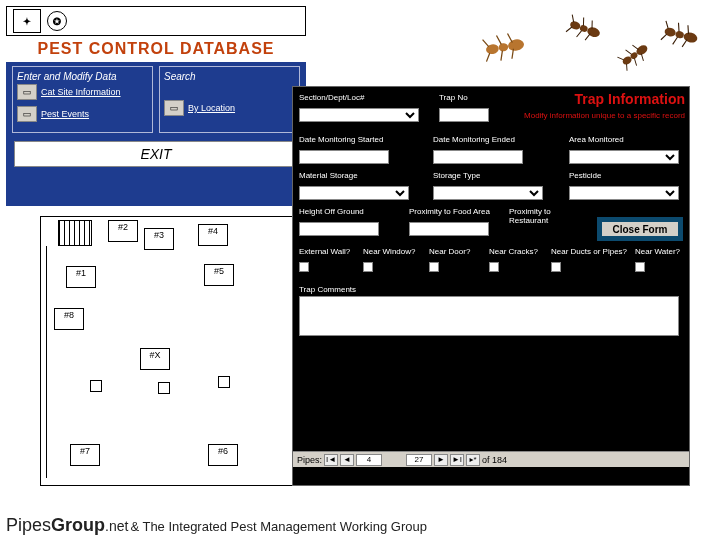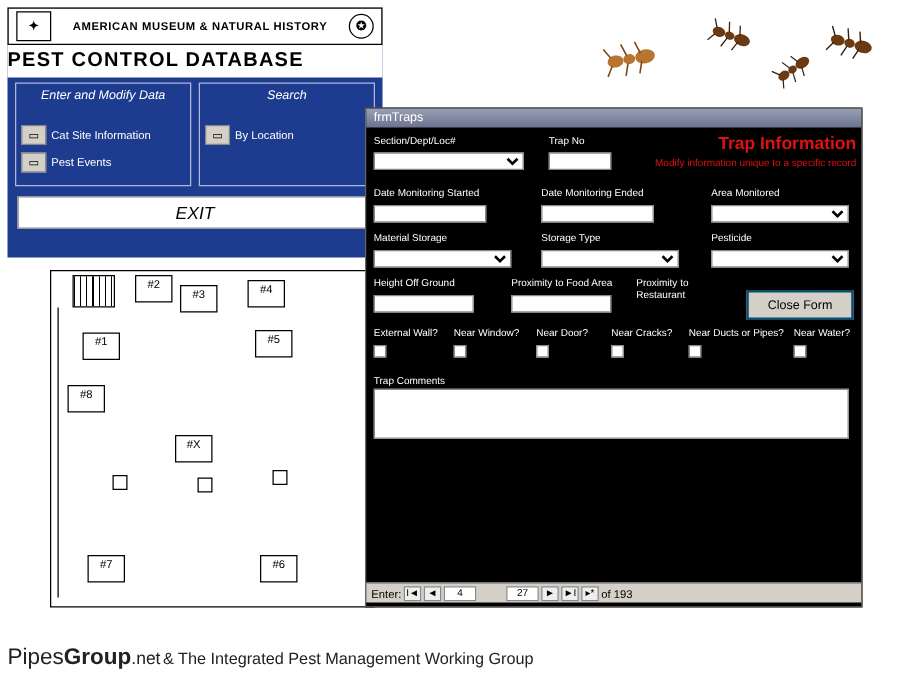--- a/index.html
+++ b/index.html
@@ -4,27 +4,27 @@
 <style>
   * { box-sizing: border-box; margin: 0; padding: 0; }
   body { width: 720px; height: 540px; font-family: Arial, sans-serif; background: #fff; position: relative; overflow: hidden; }
 
   
   .menu-panel { position: absolute; left: 6px; top: 6px; width: 300px; height: 200px; background: #1e3c8f; }
   .menu-header { background: #fff; border: 1px solid #000; display: flex; align-items: center; gap: 6px; padding: 2px 6px; }
   .logo-amnh { width: 28px; height: 24px; border: 1px solid #000; display: flex; align-items: center; justify-content: center; font-weight: bold; font-size: 10px; background:#fff; }
   .amnh-text { font-size: 9px; font-weight: bold; letter-spacing: 0.5px; flex: 1; text-align: center; }
   .logo-r { width: 20px; height: 20px; border: 1px solid #000; border-radius: 50%; display: flex; align-items: center; justify-content: center; font-size: 10px; font-weight: bold; }
-  .menu-title { color: #000000; font-weight: bold; font-size: 16px; text-align: left; padding: 4px 0; background:#fff; letter-spacing:1px;}
+  .menu-title { color: #c2410c; font-weight: bold; font-size: 16px; text-align: center; padding: 4px 0; background:#fff; letter-spacing:1px;}
   .menu-cols { display: flex; gap: 6px; padding: 4px 6px; }
   .menu-col { flex: 1; border: 1px solid #b0b8d8; padding: 4px; }
-  .col-title { color: #fff; font-style: italic; font-size: 10px; text-align: center; margin-bottom: 18px; }
+  .col-title { color: #fff; font-style: italic; font-size: 10px; text-align: left; margin-bottom: 2px; }
   .menu-btn { display: flex; align-items: center; gap: 4px; margin-bottom: 6px; cursor: pointer; }
   .btn-ic { width: 20px; height: 16px; background: #d4d0c8; border: 1px solid #888; display:flex; align-items:center; justify-content:center; font-size:9px;}
-  .btn-lbl { color: #fff; font-size: 9px; }
+  .btn-lbl { color: #fff; font-size: 9px; text-decoration: underline; }
   .exit-bar { background: #fff; text-align: center; font-style: italic; font-size: 14px; padding: 4px 0; margin: 4px 8px; border:1px solid #888;}
 
   
   .ants { position: absolute; right: 10px; top: 2px; width: 230px; height: 80px; }
   .ant { position: absolute; width: 30px; height: 22px; }
   .ant svg { width: 100%; height: 100%; }
 
   
   .floorplan { position: absolute; left: 40px; top: 216px; width: 260px; height: 270px; background: #fff; }
   .fp-outer { position: absolute; inset: 0; border: 1px solid #000; }
@@ -35,41 +35,40 @@
   .formwin { position: absolute; left: 292px; top: 86px; width: 398px; height: 400px; background: #000; border: 1px solid #666; }
   .titlebar { background: linear-gradient(#9aa0b4,#6b7290); color: #fff; font-size: 10px; padding: 2px 6px; }
   .form-body { position: relative; height: calc(100% - 18px); }
   .trap-title { position: absolute; right: 4px; top: 4px; color: #d11; font-weight: bold; font-size: 14px; }
   .trap-sub { position: absolute; right: 4px; top: 24px; color: #d11; font-size: 8px; margin-left: 12px; }
   .fld { position: absolute; }
   .lbl { color: #fff; font-size: 8px; display: block; margin-bottom: 2px; }
   .inp { background: #fff; border: 1px solid #888; height: 14px; font-size: 9px; }
   .sel { background: #fff; border: 1px solid #888; height: 14px; font-size: 9px; }
   .chk { width: 10px; height: 10px; background: #fff; border: 1px solid #888; display: inline-block; }
-  .close-btn { position: absolute; right: 6px; top: 130px; width: 86px; height: 24px; background: #d4d0c8; border: 2px solid #0c4a6e; font-size: 10px; font-weight: normal; display:flex; align-items:center; justify-content:center;}
+  .close-btn { position: absolute; right: 6px; top: 130px; width: 86px; height: 24px; background: #d4d0c8; border: 5px solid #0c4a6e; font-size: 10px; font-weight: bold; display:flex; align-items:center; justify-content:center;}
   .txtarea { background: #fff; border: 1px solid #888; }
   .recnav { position: absolute; left: 0; bottom: 0; right: 0; height: 16px; background: #d4d0c8; border-top: 1px solid #888; display: flex; align-items: center; font-size: 9px; padding: 0 4px; gap: 2px; }
   .navbtn { width: 14px; height: 12px; background: #eee; border: 1px solid #888; display:flex; align-items:center; justify-content:center; font-size:8px;}
   .recbox { width: 26px; height: 12px; background: #fff; border: 1px solid #888; font-size: 8px; text-align: center; }
 
   
   .footer { position: absolute; left: 6px; bottom: 4px; right: 6px; display: flex; align-items: baseline; gap: 2px; }
   .mp-logo { font-size: 18px; }
   .mp-m { font-weight: 300; color: #222; }
   .mp-p { font-weight: 700; color: #222; }
   .mp-net { font-size: 14px; color: #222; }
   .footer-text { font-size: 13px; color: #222; }
 </style>
 </head>
 <body>
 
 <div class="menu-panel">
   <div class="menu-header">
     <div class="logo-amnh">✦</div>
-    <div class="amnh-text">AMERICAN MUSEUM &amp; NATURAL HISTORY</div>
     <div class="logo-r">✪</div>
   </div>
   <div class="menu-title">PEST CONTROL DATABASE</div>
   <div class="menu-cols">
     <div class="menu-col">
       <div class="col-title">Enter and Modify Data</div>
       <div class="menu-btn">
         <div class="btn-ic">▭</div>
         <div class="btn-lbl">Cat Site Information</div>
       </div>
@@ -137,21 +136,20 @@
   <div class="room" style="left:50px; top:164px; width:12px; height:12px;"></div>
   <div class="room" style="left:118px; top:166px; width:12px; height:12px;"></div>
   <div class="room" style="left:178px; top:160px; width:12px; height:12px;"></div>
   <div class="room" style="left:30px; top:228px; width:30px; height:22px;">#7</div>
   <div class="room" style="left:168px; top:228px; width:30px; height:22px;">#6</div>
   <div style="position:absolute; left:6px; top:30px; bottom:8px; width:1px; background:#000;"></div>
   <div style="position:absolute; right:6px; top:30px; bottom:8px; width:1px; background:#000;"></div>
 </div>
 
 <div class="formwin">
-  <div class="titlebar">frmTraps</div>
   <div class="form-body">
     <div class="trap-title">Trap Information</div>
     <div class="trap-sub">Modify information unique to a specific record</div>
 
     <div class="fld" style="left:6px; top:6px; width:130px;">
       <span class="lbl">Section/Dept/Loc#</span>
       <select class="sel" style="width:120px;"></select>
     </div>
     <div class="fld" style="left:146px; top:6px; width:70px;">
       <span class="lbl">Trap No</span>
@@ -222,30 +220,30 @@
       <span class="lbl">Near Water?</span>
       <span class="chk"></span>
     </div>
 
     <div class="fld" style="left:6px; top:198px; width:380px;">
       <span class="lbl">Trap Comments</span>
       <div class="txtarea" style="width:380px; height:40px;"></div>
     </div>
 
     <div class="recnav">
-      <span>Enter:</span>
+      <span>Pipes:</span>
       <div class="navbtn">I◄</div>
       <div class="navbtn">◄</div>
       <div class="recbox">4</div>
       <span style="width:20px"></span>
       <div class="recbox">27</div>
       <div class="navbtn">►</div>
       <div class="navbtn">►I</div>
       <div class="navbtn">▸*</div>
-      <span>of 193</span>
+      <span>of 184</span>
     </div>
   </div>
 </div>
 
 <div class="footer">
   <span class="mp-logo">
     <span class="mp-m">Pipes</span><span class="mp-p">Group</span><span class="mp-net">.net</span>
   </span>
   <span class="footer-text">&amp; The Integrated Pest Management Working Group</span>
 </div>

